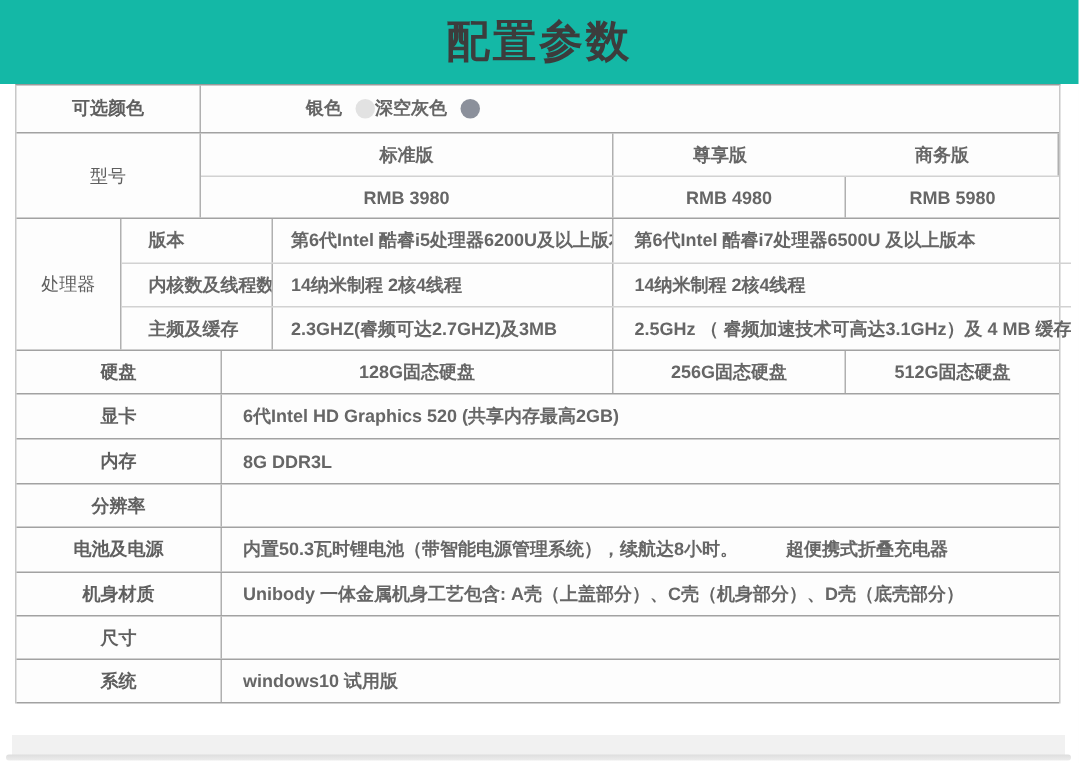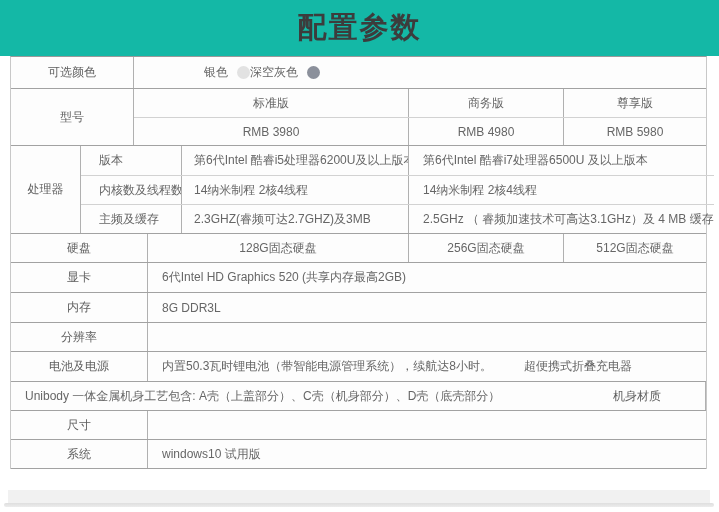--- a/index.html
+++ b/index.html
@@ -19,21 +19,21 @@
   }
   .spec-table{
     position:absolute;left:10px;top:56px;width:697px;
     background:#fdfdfd;
     border-top:1px solid #9a9a9a;
     border-left:1px solid #c8c8c8;
     border-right:1px solid #c8c8c8;
     box-sizing:border-box;
     font-size:12px;
   }
-  .row{display:flex;align-items:stretch;}
+  .row{display:flex;align-items:stretch;font-weight:bold;}
   .major{border-bottom:1px solid #a2a2a2;}
   .subline{border-bottom:1px solid #d2d2d2;}
   .h31{height:31px}.h29{height:29px}.h28{height:28px}.h27{height:27px}
   .cell{
     display:flex;align-items:center;box-sizing:border-box;
     white-space:nowrap;overflow:hidden;
   }
   .vline{border-right:1px solid #b0b0b0;}
   .label{justify-content:center;color:#5f5f5f;}
   .center{justify-content:center;}
@@ -91,22 +91,22 @@
         <span class="dot dot-spacegray"></span>
       </span>
     </div>
   </div>
 
   <div class="group major">
     <div class="cell label w123 vline">型号</div>
     <div class="stack">
       <div class="row h28 subline">
         <div class="cell center w275 vline">标准版</div>
+        <div class="cell center grow">尊享版</div>
         <div class="cell center w155 vline">商务版</div>
-        <div class="cell center grow">尊享版</div>
       </div>
       <div class="row h27">
         <div class="cell center w275 vline">RMB 3980</div>
         <div class="cell center w155 vline">RMB 4980</div>
         <div class="cell center grow">RMB 5980</div>
       </div>
     </div>
   </div>
 
   <div class="group major">
@@ -154,22 +154,22 @@
 
   <div class="row h29 major">
     <div class="cell label w137 vline">电池及电源</div>
     <div class="cell grow pad">
       <span>内置50.3瓦时锂电池（带智能电源管理系统），续航达8小时。</span>
       <span class="battery-extra">超便携式折叠充电器</span>
     </div>
   </div>
 
   <div class="row h28 major">
+    <div class="cell label w137 vline">机身材质</div>
     <div class="cell grow pad">Unibody 一体金属机身工艺包含: A壳（上盖部分）、C壳（机身部分）、D壳（底壳部分）</div>
-    <div class="cell label w137 vline">机身材质</div>
   </div>
 
   <div class="row h28 major">
     <div class="cell label w137 vline">尺寸</div>
   </div>
 
   <div class="row h28 major">
     <div class="cell label w137 vline">系统</div>
     <div class="cell grow pad">windows10 试用版</div>
   </div>

